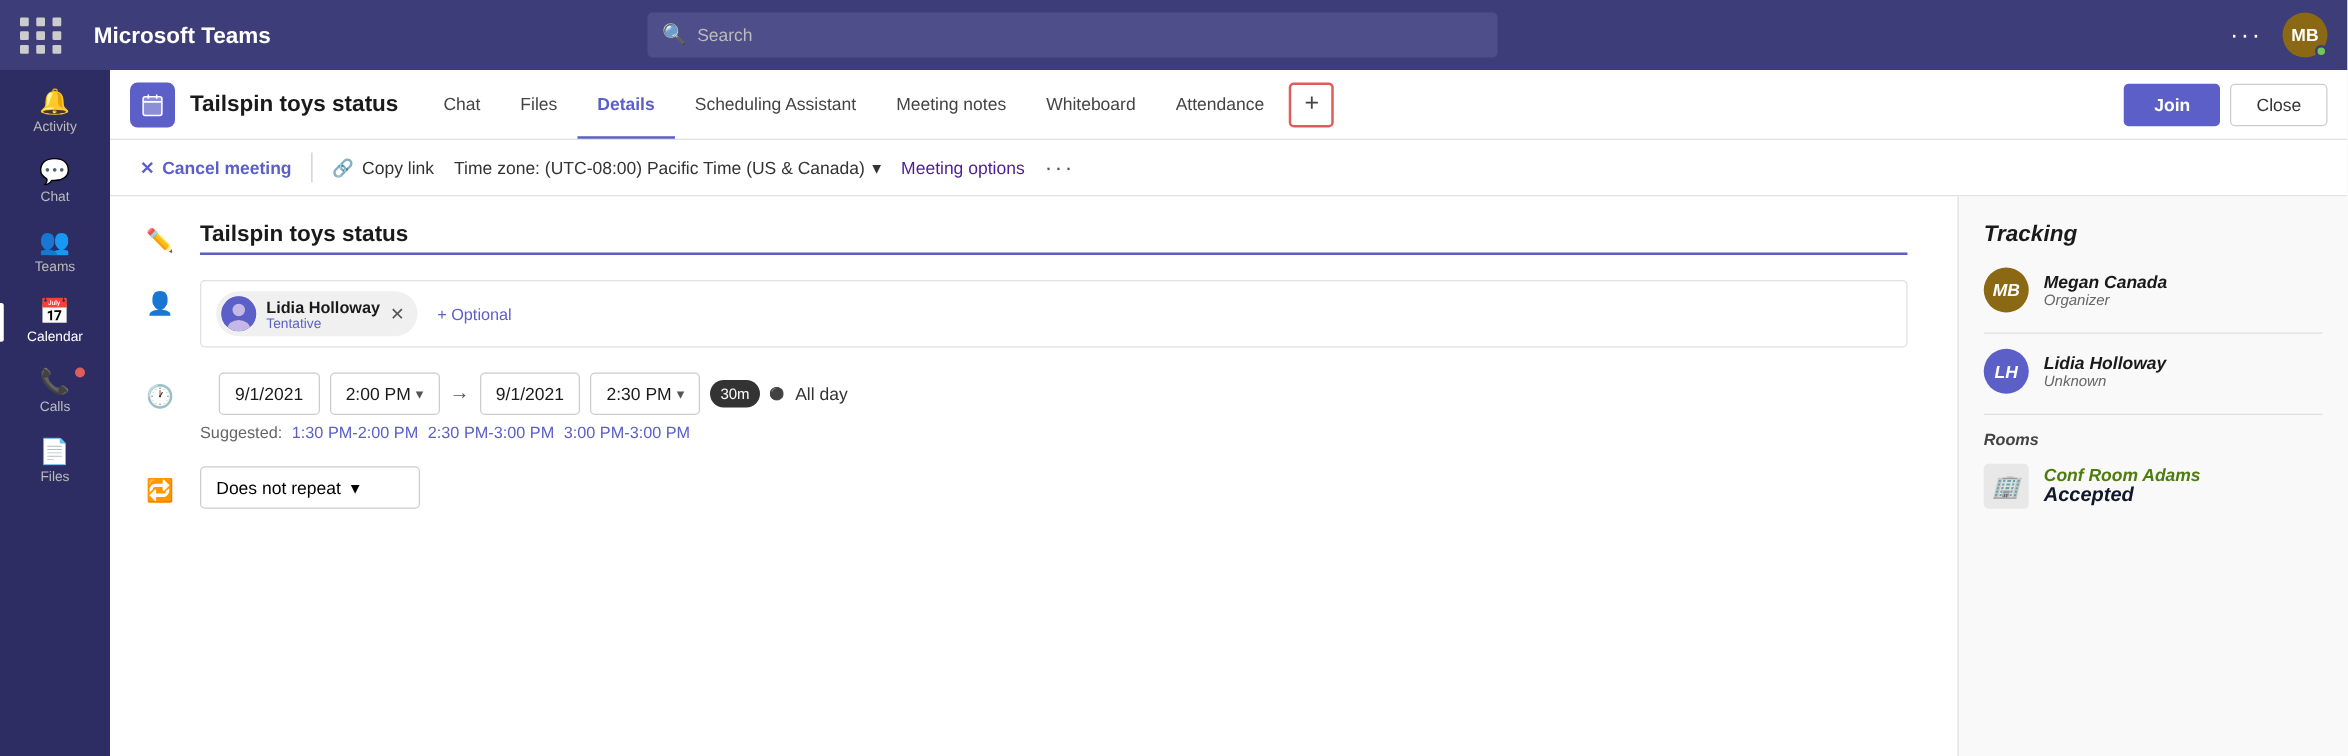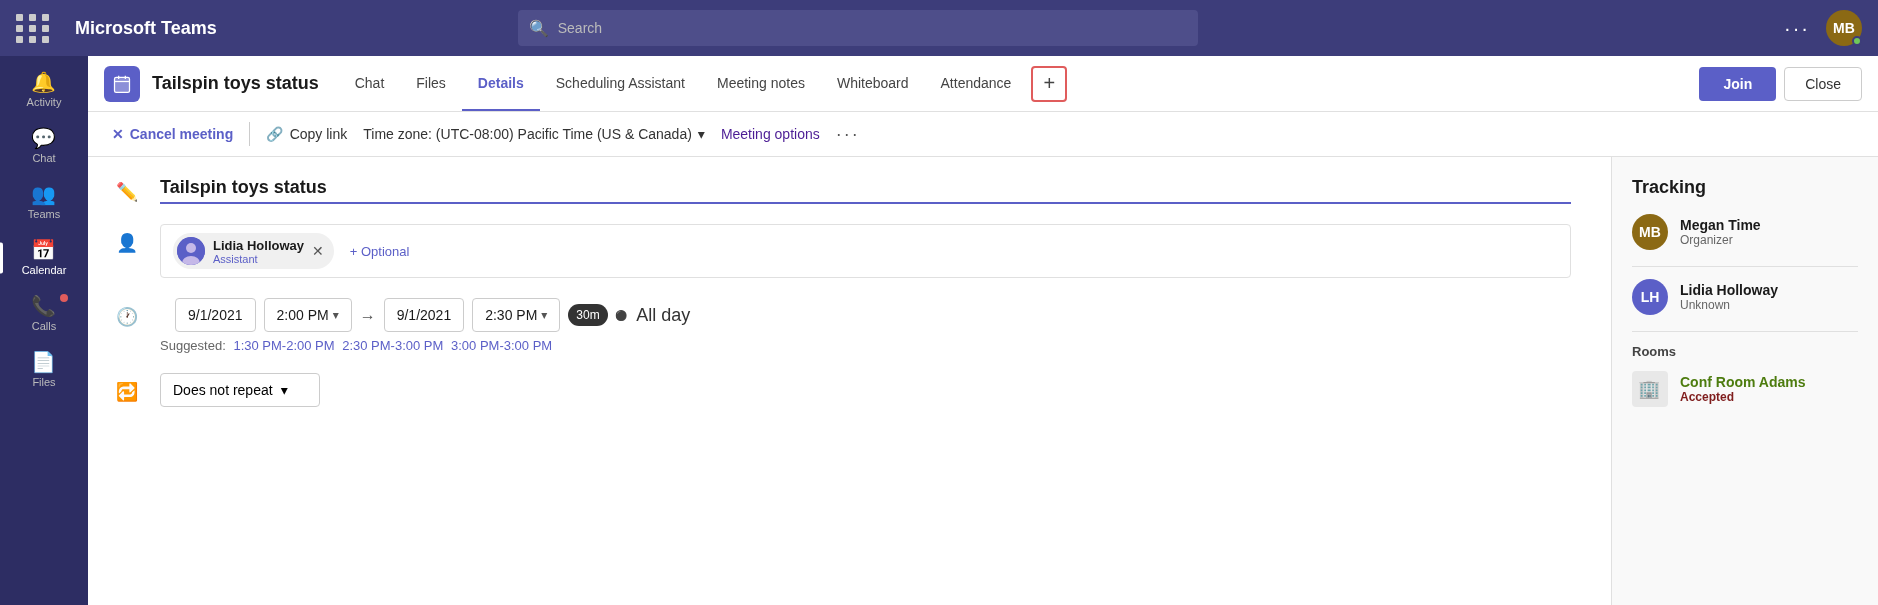--- a/index.html
+++ b/index.html
@@ -374,21 +374,21 @@
     }
     .arrow-icon { color: #555; font-size: 12px; }
     .arrow-right { color: #555; font-size: 16px; }
     .duration-badge {
       background: #333;
       color: white;
       border-radius: 12px;
       padding: 4px 8px;
       font-size: 12px;
     }
-    .allday-label { font-size: 18px; color: #333; }
+    .allday-label { font-size: 14px; color: #333; }
 
     .suggested-row {
       margin-top: 6px;
       font-size: 13px;
       color: #666;
     }
     .suggested-time {
       color: #5b5fc7;
       cursor: pointer;
       margin-left: 4px;
@@ -398,30 +398,31 @@
     .repeat-select {
       border: 1px solid #ccc;
       border-radius: 4px;
       padding: 8px 12px;
       font-size: 14px;
       display: flex;
       align-items: center;
       gap: 8px;
       cursor: pointer;
       background: white;
-      width: 160px;
+      width: 176px;
     }
 
     
     .tracking-panel {
-      width: 267px;
+      width: 312px;
       background: #f9f9f9;
       border-left: 1px solid #e0e0e0;
       padding: 20px 20px;
       flex-shrink: 0;
+      font-style: italic;
     }
     .tracking-title {
       font-size: 18px;
       font-weight: 700;
       color: #1a1a1a;
       margin-bottom: 16px;
     }
     .tracking-person {
       display: flex;
       align-items: center;
@@ -448,21 +449,21 @@
       gap: 12px;
     }
     .room-icon {
       width: 36px; height: 36px;
       background: #e8e8e8;
       border-radius: 4px;
       display: flex; align-items: center; justify-content: center;
       font-size: 18px; color: #555;
     }
     .room-name { font-size: 14px; font-weight: 600; color: #4d7c0f; }
-    .room-status { font-size: 12px; color: #7f1d1d; font-weight: 600; }
+    .room-status { font-size: 16px; color: #0f172a; font-weight: 600; }
   </style>
 </head>
 <body>
 
 <div class="top-bar">
   <div class="top-bar-grid">
     <span></span>
       <span></span>
       <span></span>
     <span></span>
@@ -582,21 +583,21 @@
               <div class="attendee-chip">
                 <div class="attendee-avatar">
                   <svg width="28" height="28" viewBox="0 0 28 28">
                     <circle cx="14" cy="14" r="14" fill="#5b5fc7"></circle>
                     <circle cx="14" cy="11" r="5" fill="#c5b8e8"></circle>
                     <ellipse cx="14" cy="26" rx="9" ry="7" fill="#c5b8e8"></ellipse>
                   </svg>
                 </div>
                 <div class="attendee-info">
                   <span class="attendee-name">Lidia Holloway</span>
-                  <span class="attendee-status">Assistant</span>
+                  <span class="attendee-status">Tentative</span>
                 </div>
                 <span class="chip-close">✕</span>
               </div>
               <span class="optional-btn">+ Optional</span>
             </div>
           </div>
         </div>
 
         <div class="form-row">
           <div class="row-icon">🕐</div>
@@ -637,21 +638,21 @@
         </div>
 
       </div>
 
       <div class="tracking-panel">
         <div class="tracking-title">Tracking</div>
 
         <div class="tracking-person">
           <div class="t-avatar">MB</div>
           <div>
-            <div class="t-info-name">Megan Time</div>
+            <div class="t-info-name">Megan Canada</div>
             <div class="t-info-status">Organizer</div>
           </div>
         </div>
 
         <div class="tracking-divider"></div>
 
         <div class="tracking-person">
           <div class="t-avatar blue">LH</div>
           <div>
             <div class="t-info-name">Lidia Holloway</div>

